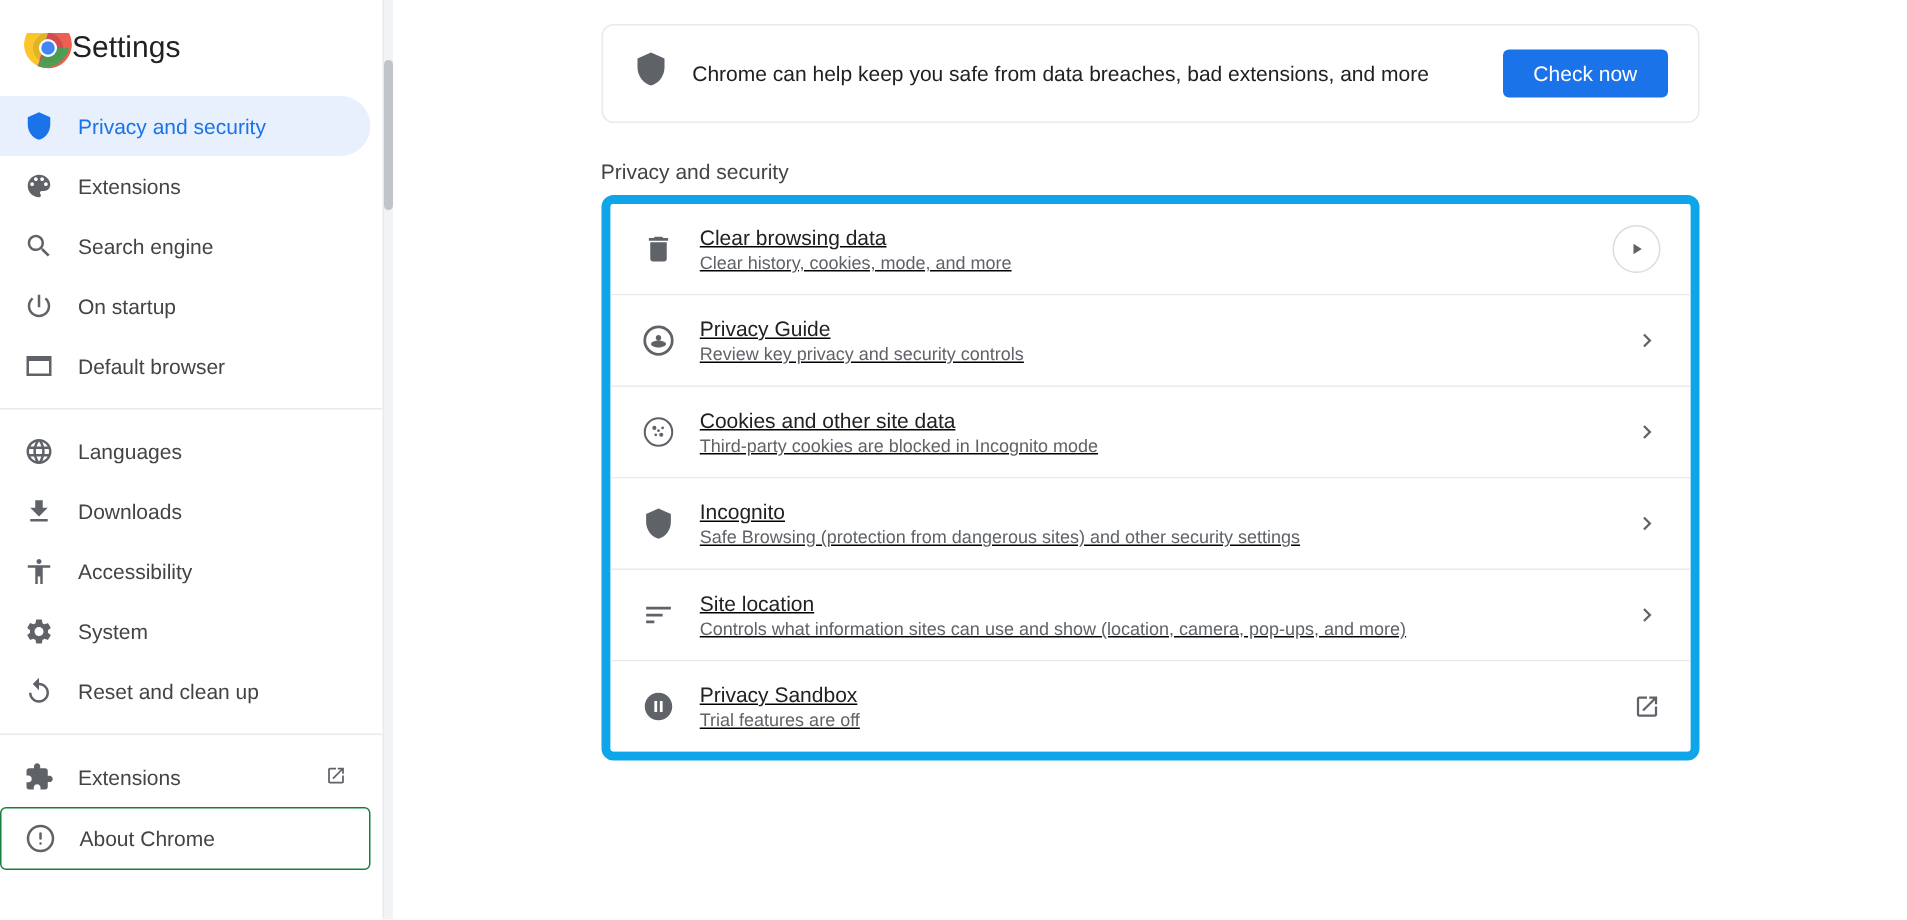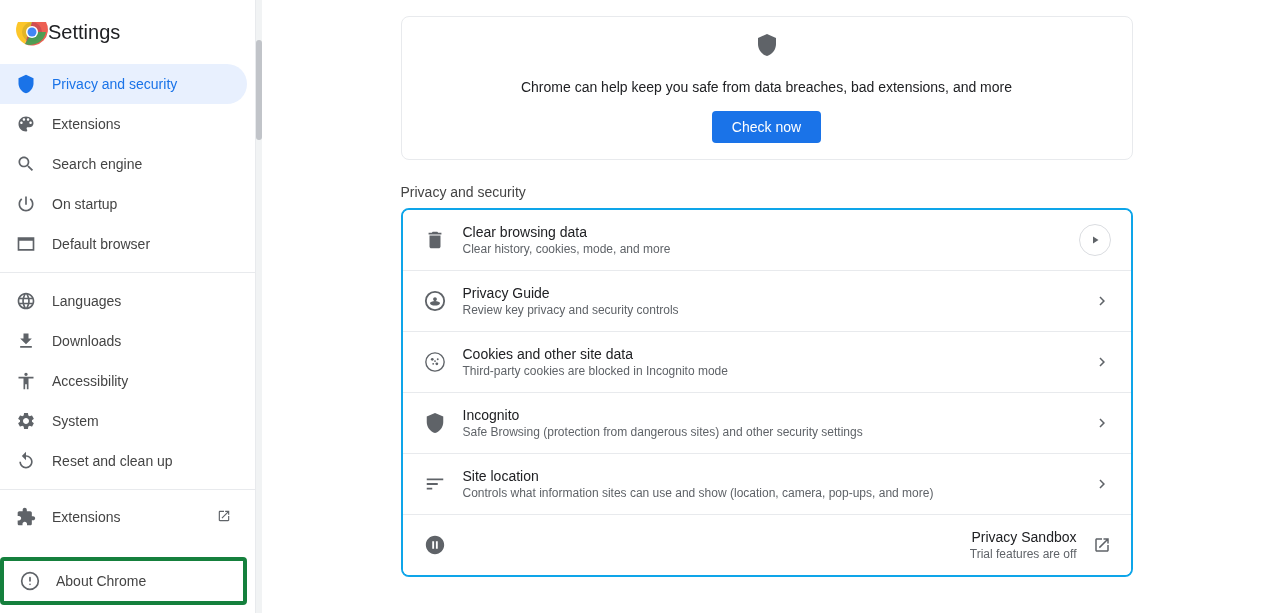--- a/index.html
+++ b/index.html
@@ -57,24 +57,23 @@
       justify-content: center;
       color: #5f6368;
       font-size: 18px;
     }
     .sidebar-divider {
       height: 1px;
       background: #e8eaed;
       margin: 8px 0;
     }
     .about-chrome-item {
-      border: 4px solid #15803d;
+      border: 1px solid #15803d;
       border-radius: 4px;
       margin-right: 8px;
-      margin-top: 20px;
     }
 
     
     .main {
       flex: 1;
       overflow-y: auto;
       background: #fff;
       padding: 0;
     }
     .main-inner {
@@ -86,21 +85,20 @@
     
     .safe-banner {
       background: #fff;
       border: 1px solid #e8eaed;
       border-radius: 8px;
       padding: 16px 20px;
       display: flex;
       align-items: center;
       gap: 16px;
       margin-bottom: 24px;
-      flex-direction: column;
     }
     .safe-banner-icon {
       color: #5f6368;
       font-size: 22px;
     }
     .safe-banner-text {
       flex: 1;
       font-size: 14px;
       color: #202124;
     }
@@ -119,34 +117,35 @@
     
     .section-title {
       font-size: 14px;
       color: #444;
       margin-bottom: 8px;
       font-weight: 400;
     }
 
     
     .settings-list {
-      border: 2px solid #0ea5e9;
+      border: 6px solid #0ea5e9;
       border-radius: 8px;
       overflow: hidden;
+      text-decoration: underline;
     }
     .settings-item {
       display: flex;
       align-items: center;
       gap: 16px;
       padding: 14px 20px;
       border-bottom: 1px solid #e8eaed;
       cursor: pointer;
       background: #fff;
     }
-    .settings-item:last-child { border-bottom: none; text-align: right; }
+    .settings-item:last-child { border-bottom: none; }
     .settings-item-icon {
       width: 24px;
       height: 24px;
       display: flex;
       align-items: center;
       justify-content: center;
       color: #5f6368;
       font-size: 20px;
       flex-shrink: 0;
     }

